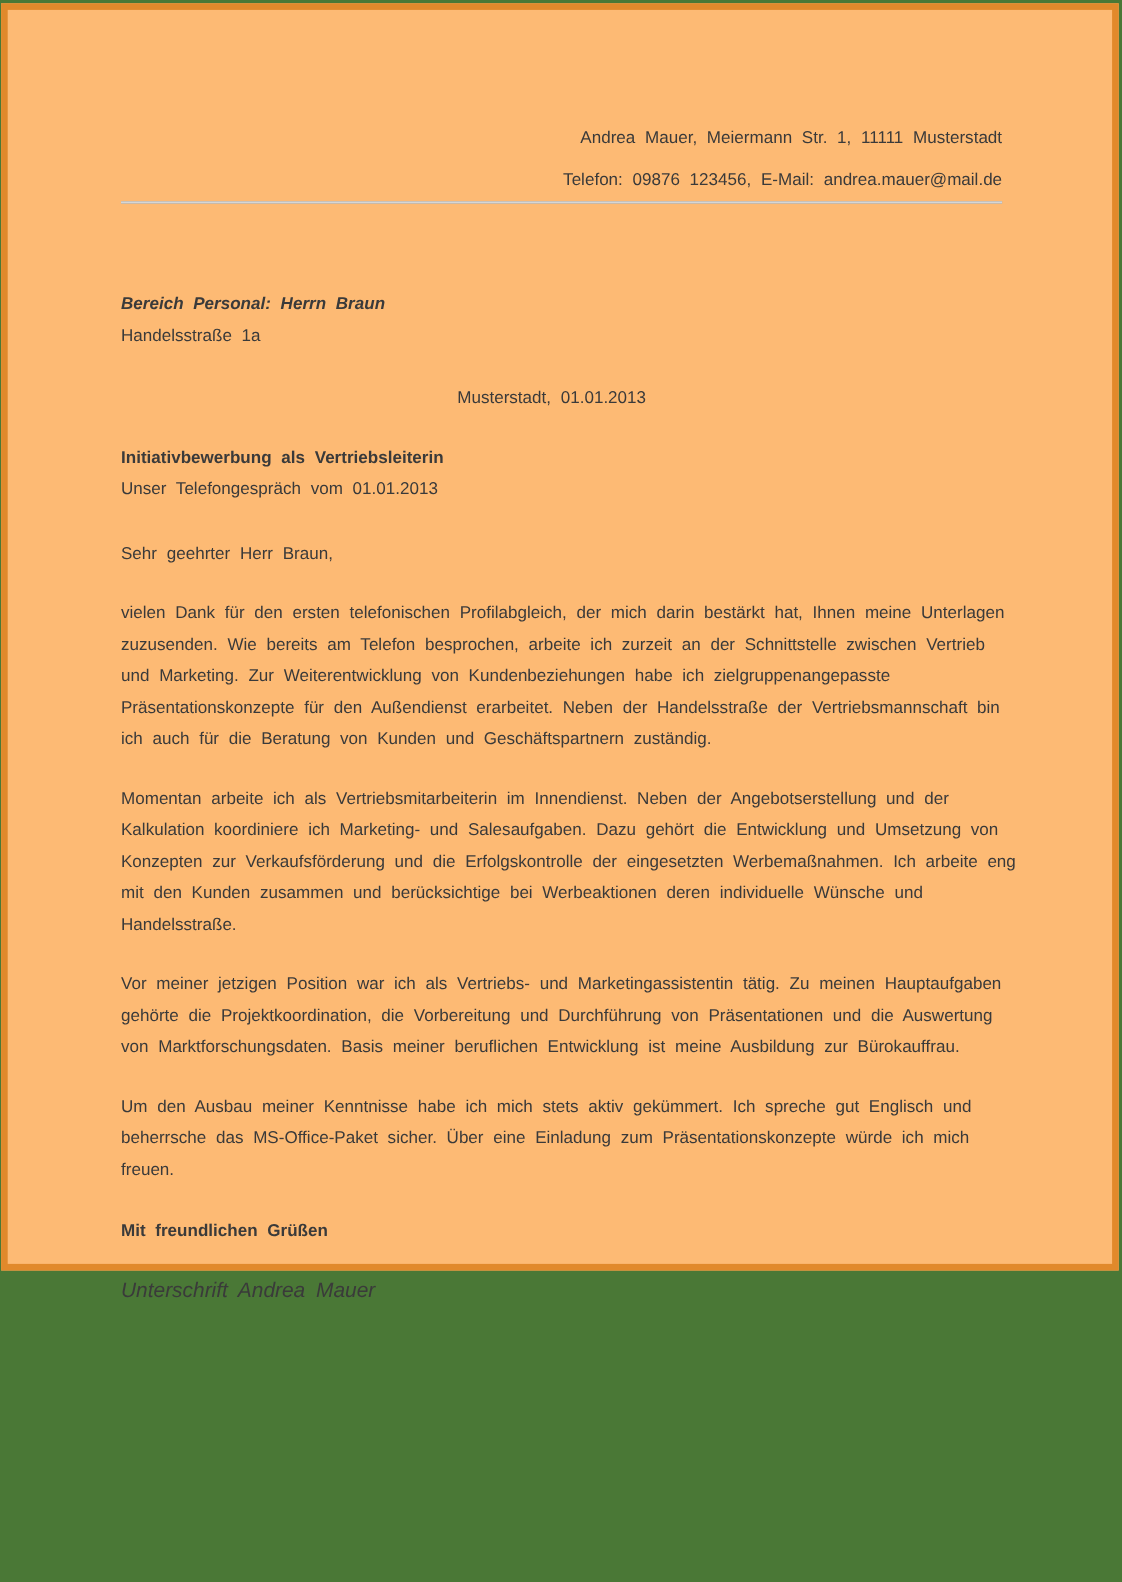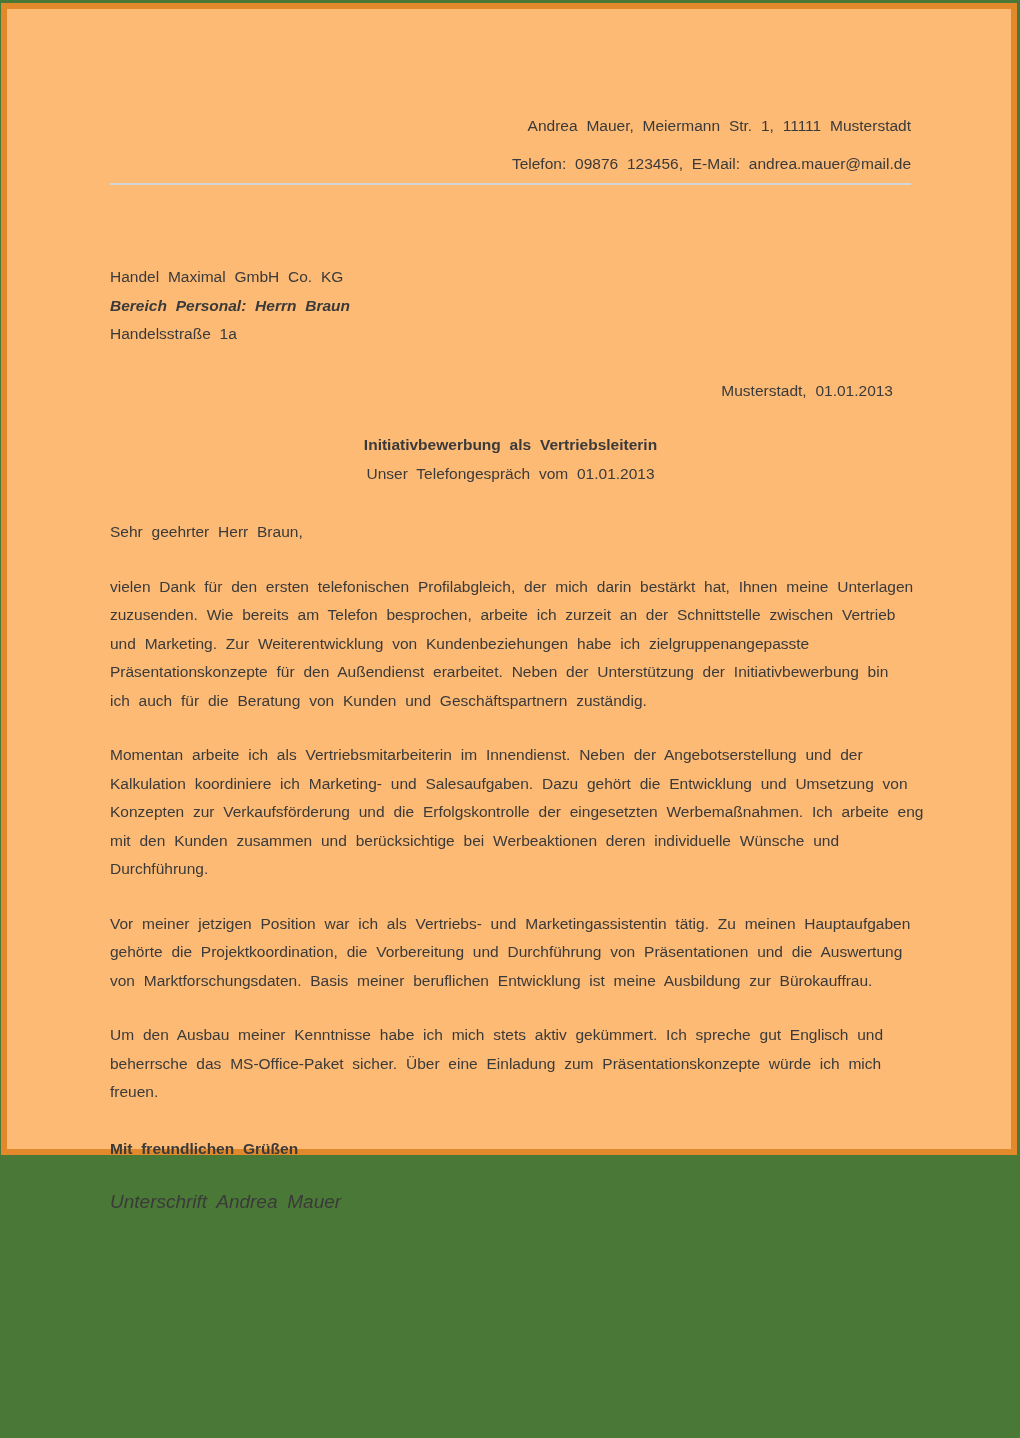--- a/index.html
+++ b/index.html
@@ -32,24 +32,24 @@
   .rule {
     margin-top: 7px;
     height: 2px;
     background: #7e7e7e;
     border-bottom: 2px solid #d6d6d6;
   }
   .recipient { margin-top: 78px; }
   .recipient .bold { font-weight: bold; font-style: italic; }
   .dateline {
     margin-top: 28px;
-    text-align: right;
+    text-align: center;
     padding-right: 18px;
   }
-  .subject { margin-top: 26px; text-align: center; }
+  .subject { margin-top: 26px; }
   .subject .line1 { font-weight: bold; }
   .salutation { margin-top: 30px; }
   .para { margin-top: 26px; }
   .para .pline { white-space: nowrap; }
   .closing { margin-top: 28px; font-weight: bold; }
   .signature {
     margin-top: 25px;
     font-style: italic;
     font-size: 19px;
   }
@@ -61,48 +61,47 @@
   <div class="letter">
 
     <div class="sender">
       <div class="line1">Andrea Mauer, Meiermann Str. 1, 11111 Musterstadt</div>
       <div class="line2">Telefon: 09876 123456, E-Mail: andrea.mauer@mail.de</div>
     </div>
 
     <div class="rule"></div>
 
     <div class="recipient">
-      <div>Handel Maximal GmbH Co. KG</div>
       <div class="bold">Bereich Personal: Herrn Braun</div>
       <div>Handelsstraße 1a</div>
     </div>
 
     <div class="dateline">Musterstadt, 01.01.2013</div>
 
     <div class="subject">
       <div class="line1">Initiativbewerbung als Vertriebsleiterin</div>
       <div>Unser Telefongespräch vom 01.01.2013</div>
     </div>
 
     <div class="salutation">Sehr geehrter Herr Braun,</div>
 
     <div class="para">
       <div class="pline">vielen Dank für den ersten telefonischen Profilabgleich, der mich darin bestärkt hat, Ihnen meine Unterlagen</div>
       <div class="pline">zuzusenden. Wie bereits am Telefon besprochen, arbeite ich zurzeit an der Schnittstelle zwischen Vertrieb</div>
       <div class="pline">und Marketing. Zur Weiterentwicklung von Kundenbeziehungen habe ich zielgruppenangepasste</div>
-      <div class="pline">Präsentationskonzepte für den Außendienst erarbeitet. Neben der Unterstützung der Initiativbewerbung bin</div>
+      <div class="pline">Präsentationskonzepte für den Außendienst erarbeitet. Neben der Handelsstraße der Vertriebsmannschaft bin</div>
       <div class="pline">ich auch für die Beratung von Kunden und Geschäftspartnern zuständig.</div>
     </div>
 
     <div class="para">
       <div class="pline">Momentan arbeite ich als Vertriebsmitarbeiterin im Innendienst. Neben der Angebotserstellung und der</div>
       <div class="pline">Kalkulation koordiniere ich Marketing- und Salesaufgaben. Dazu gehört die Entwicklung und Umsetzung von</div>
       <div class="pline">Konzepten zur Verkaufsförderung und die Erfolgskontrolle der eingesetzten Werbemaßnahmen. Ich arbeite eng</div>
       <div class="pline">mit den Kunden zusammen und berücksichtige bei Werbeaktionen deren individuelle Wünsche und</div>
-      <div class="pline">Durchführung.</div>
+      <div class="pline">Handelsstraße.</div>
     </div>
 
     <div class="para">
       <div class="pline">Vor meiner jetzigen Position war ich als Vertriebs- und Marketingassistentin tätig. Zu meinen Hauptaufgaben</div>
       <div class="pline">gehörte die Projektkoordination, die Vorbereitung und Durchführung von Präsentationen und die Auswertung</div>
       <div class="pline">von Marktforschungsdaten. Basis meiner beruflichen Entwicklung ist meine Ausbildung zur Bürokauffrau.</div>
     </div>
 
     <div class="para">
       <div class="pline">Um den Ausbau meiner Kenntnisse habe ich mich stets aktiv gekümmert. Ich spreche gut Englisch und</div>

